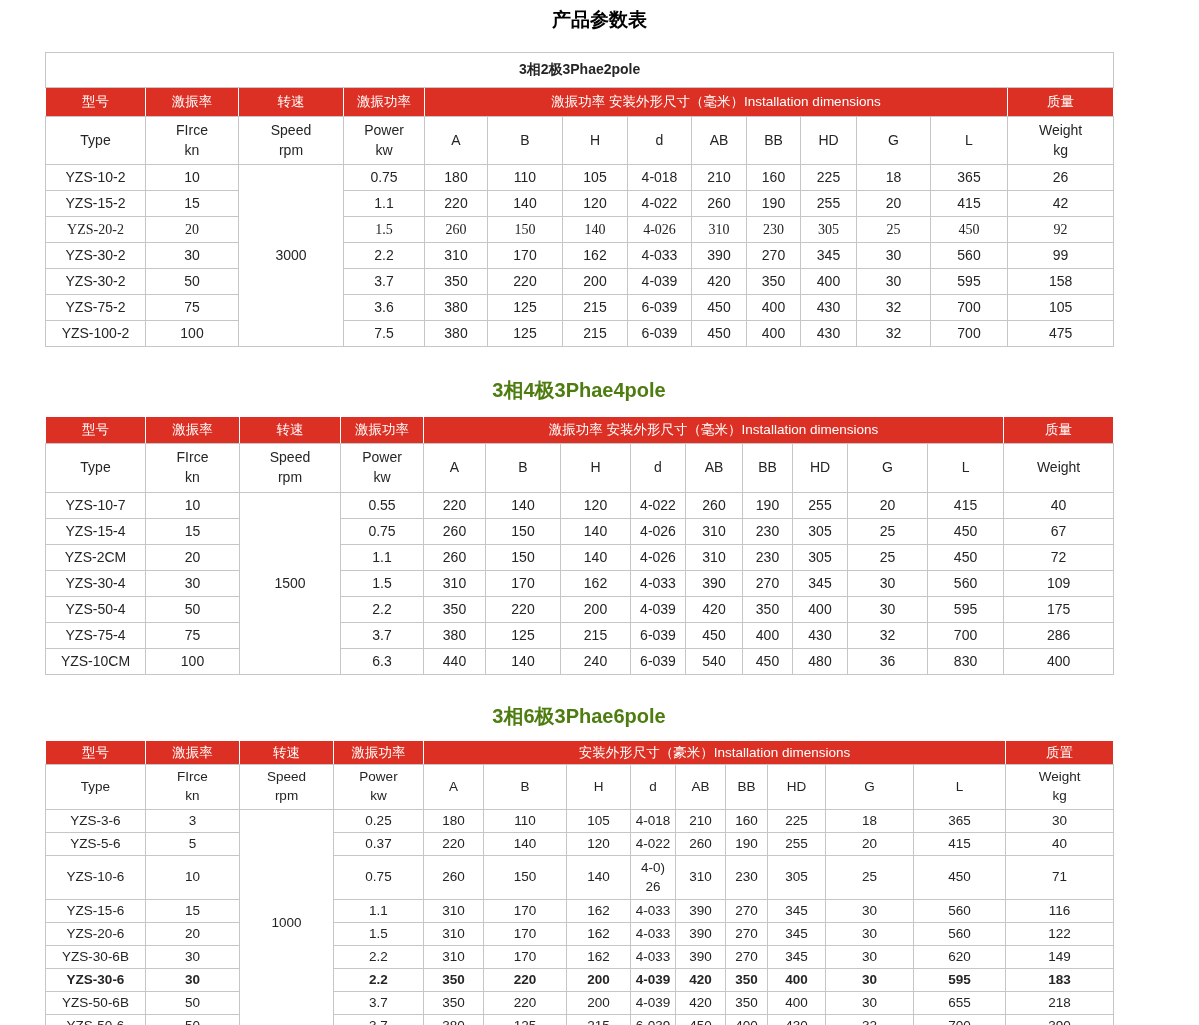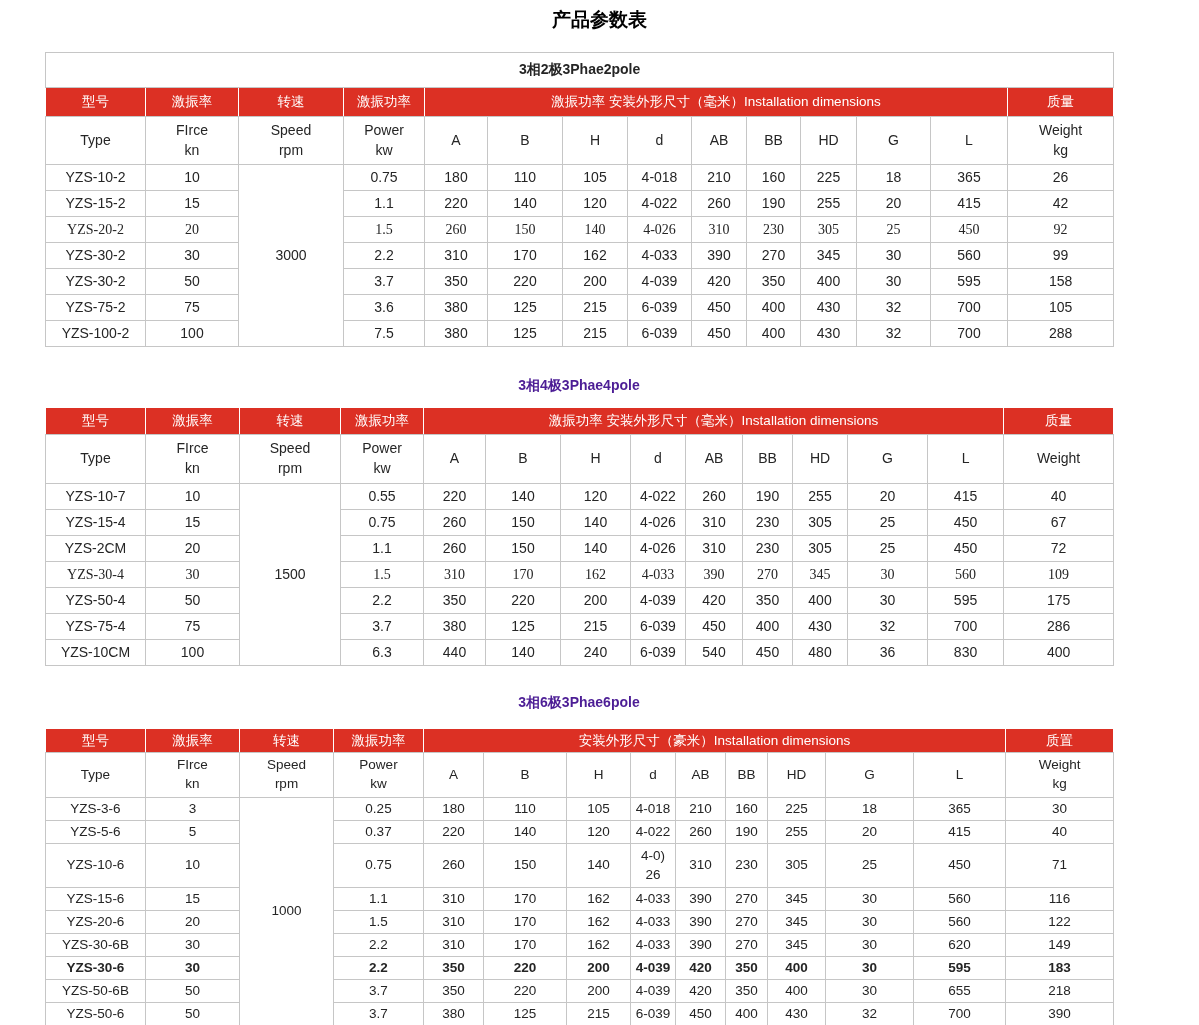--- a/index.html
+++ b/index.html
@@ -60,25 +60,25 @@
   }
   td.cap-cell {
     font-weight: bold;
     font-size: 14.5px;
     color: #000000;
   }
   .tbl-caption {
     width: 1068px;
     text-align: center;
     font-weight: bold;
-    font-size: 14px;
-    color: #4c1d95;
+    font-size: 20px;
+    color: #4d7c0f;
   }
   .cap2 { margin: 30px 0 12px 0; }
-  .cap3 { margin: 28px 0 16px 0; }
+  .cap3 { margin: 28px 0 10px 0; }
 </style>
 </head>
 <body>
 
 <div class="viewport">
   <h1 class="page-title">产品参数表</h1>
   <div class="content" id="tables-root">
       <table class="spec">
         <colgroup>
           <col style="width: 100px;">
@@ -225,21 +225,21 @@
             <td>7.5</td>
             <td>380</td>
             <td>125</td>
             <td>215</td>
             <td>6-039</td>
             <td>450</td>
             <td>400</td>
             <td>430</td>
             <td>32</td>
             <td>700</td>
-            <td>288</td>
+            <td>475</td>
           </tr>
         </tbody>
       </table>
       <div class="tbl-caption cap2">3相4极3Phae4pole</div>
       <table class="spec">
         <colgroup>
           <col style="width: 100px;">
           <col style="width: 94px;">
           <col style="width: 101px;">
           <col style="width: 83px;">
@@ -321,21 +321,21 @@
             <td>150</td>
             <td>140</td>
             <td>4-026</td>
             <td>310</td>
             <td>230</td>
             <td>305</td>
             <td>25</td>
             <td>450</td>
             <td>72</td>
           </tr>
-          <tr style="height: 26px; font-family: Liberation Serif, serif;">
+          <tr style="height: 26px;">
             <td>YZS-30-4</td>
             <td>30</td>
             <td>1.5</td>
             <td>310</td>
             <td>170</td>
             <td>162</td>
             <td>4-033</td>
             <td>390</td>
             <td>270</td>
             <td>345</td>

